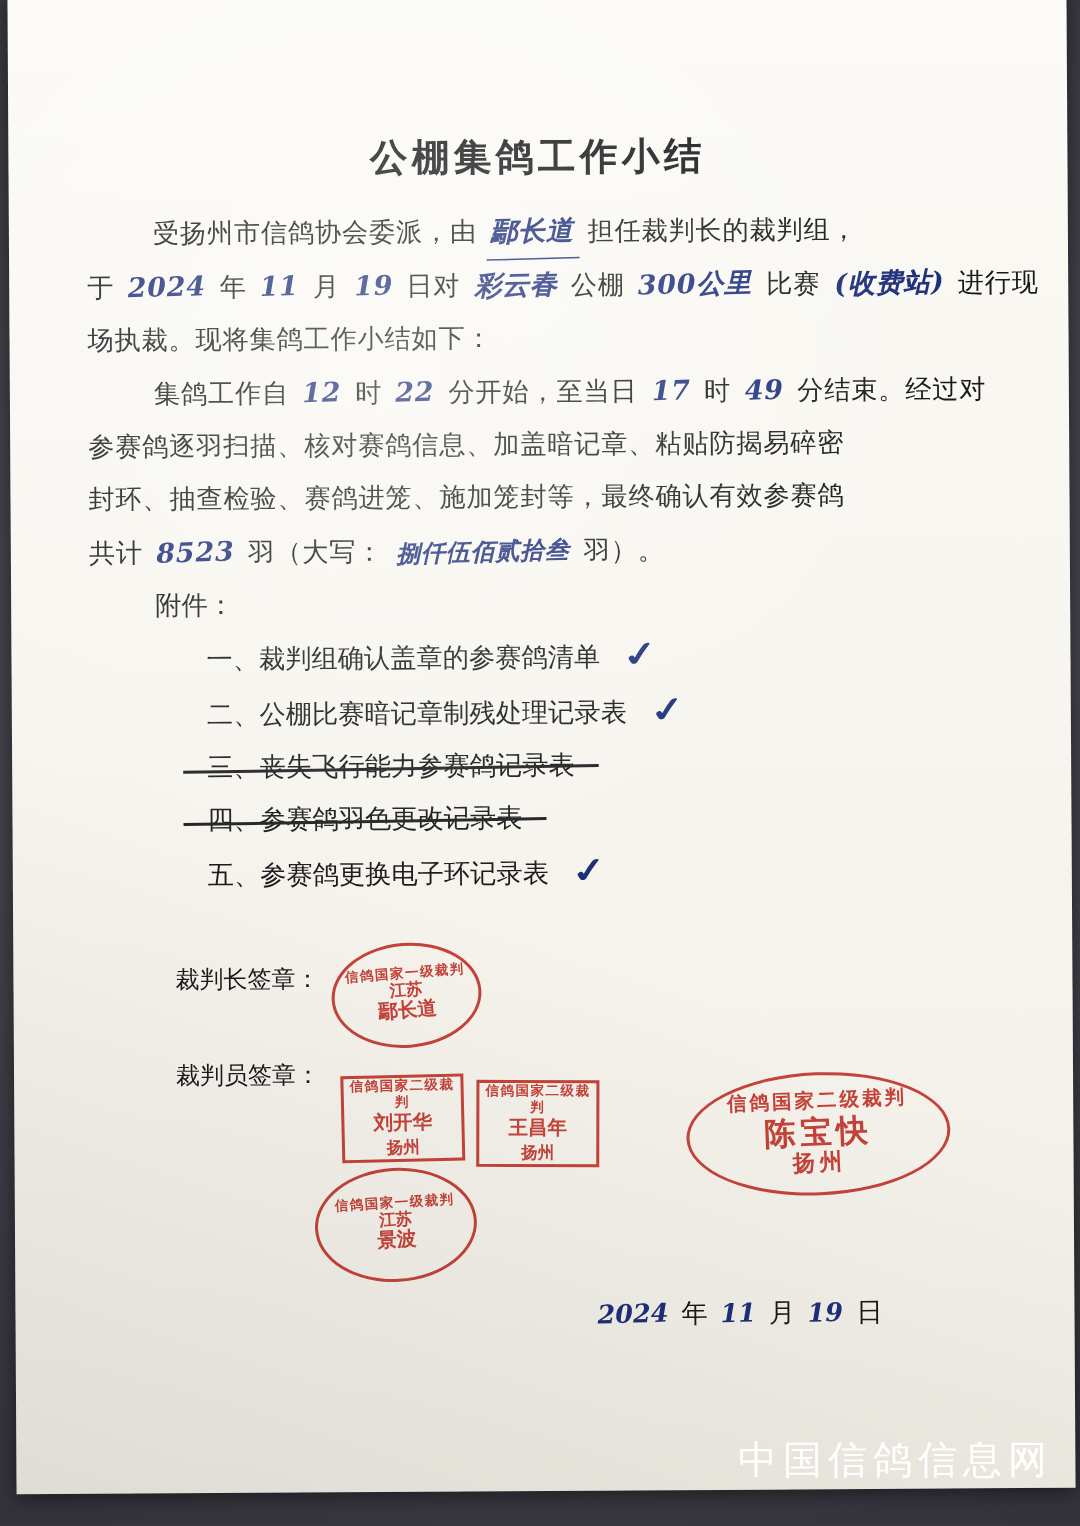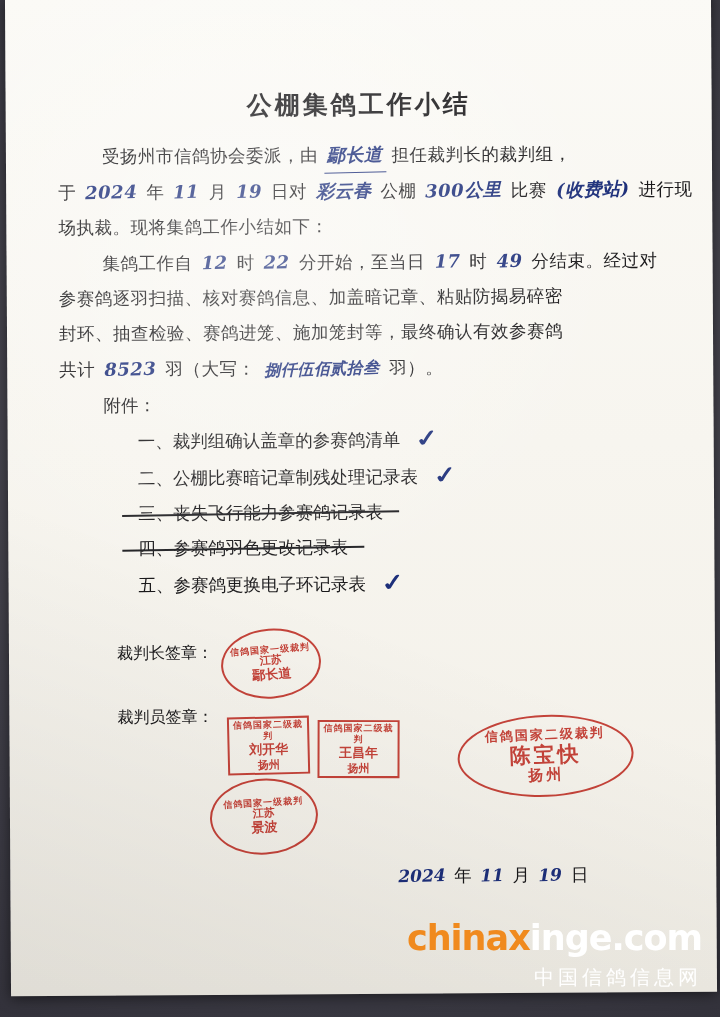--- a/index.html
+++ b/index.html
@@ -183,21 +183,21 @@
     font-family: "DejaVu Sans", "Liberation Sans", sans-serif;
     font-weight: bold;
     font-size: 35px;
     letter-spacing: -1px;
   }
   #watermark .wm-main .orange { color: #f08a1e; }
   #watermark .wm-main .white { color: #ffffff; }
   #watermark .wm-sub {
     font-family: "DejaVu Sans", "Liberation Sans", sans-serif;
     color: #ffffff;
-    font-size: 20px;
+    font-size: 26px;
     letter-spacing: 4px;
     margin-top: 6px;
   }
 </style>
 </head>
 <body>
 
 <div id="page">
   <div id="desk"></div>
 
@@ -334,18 +334,15 @@
           <span class="arc">信鸽国家一级裁判</span>
           <span class="mid">江苏</span>
           <span class="nm">景波</span>
         </div>
       </div>
 
     </div>
   </div>
 
   <div id="watermark">
-    <div class="wm-main">
-      <span class="orange">chinax</span><span class="white">inge</span><span class="white">.com</span>
-    </div>
     <div class="wm-sub">中国信鸽信息网</div>
   </div>
 </div>
 
 </body></html>

